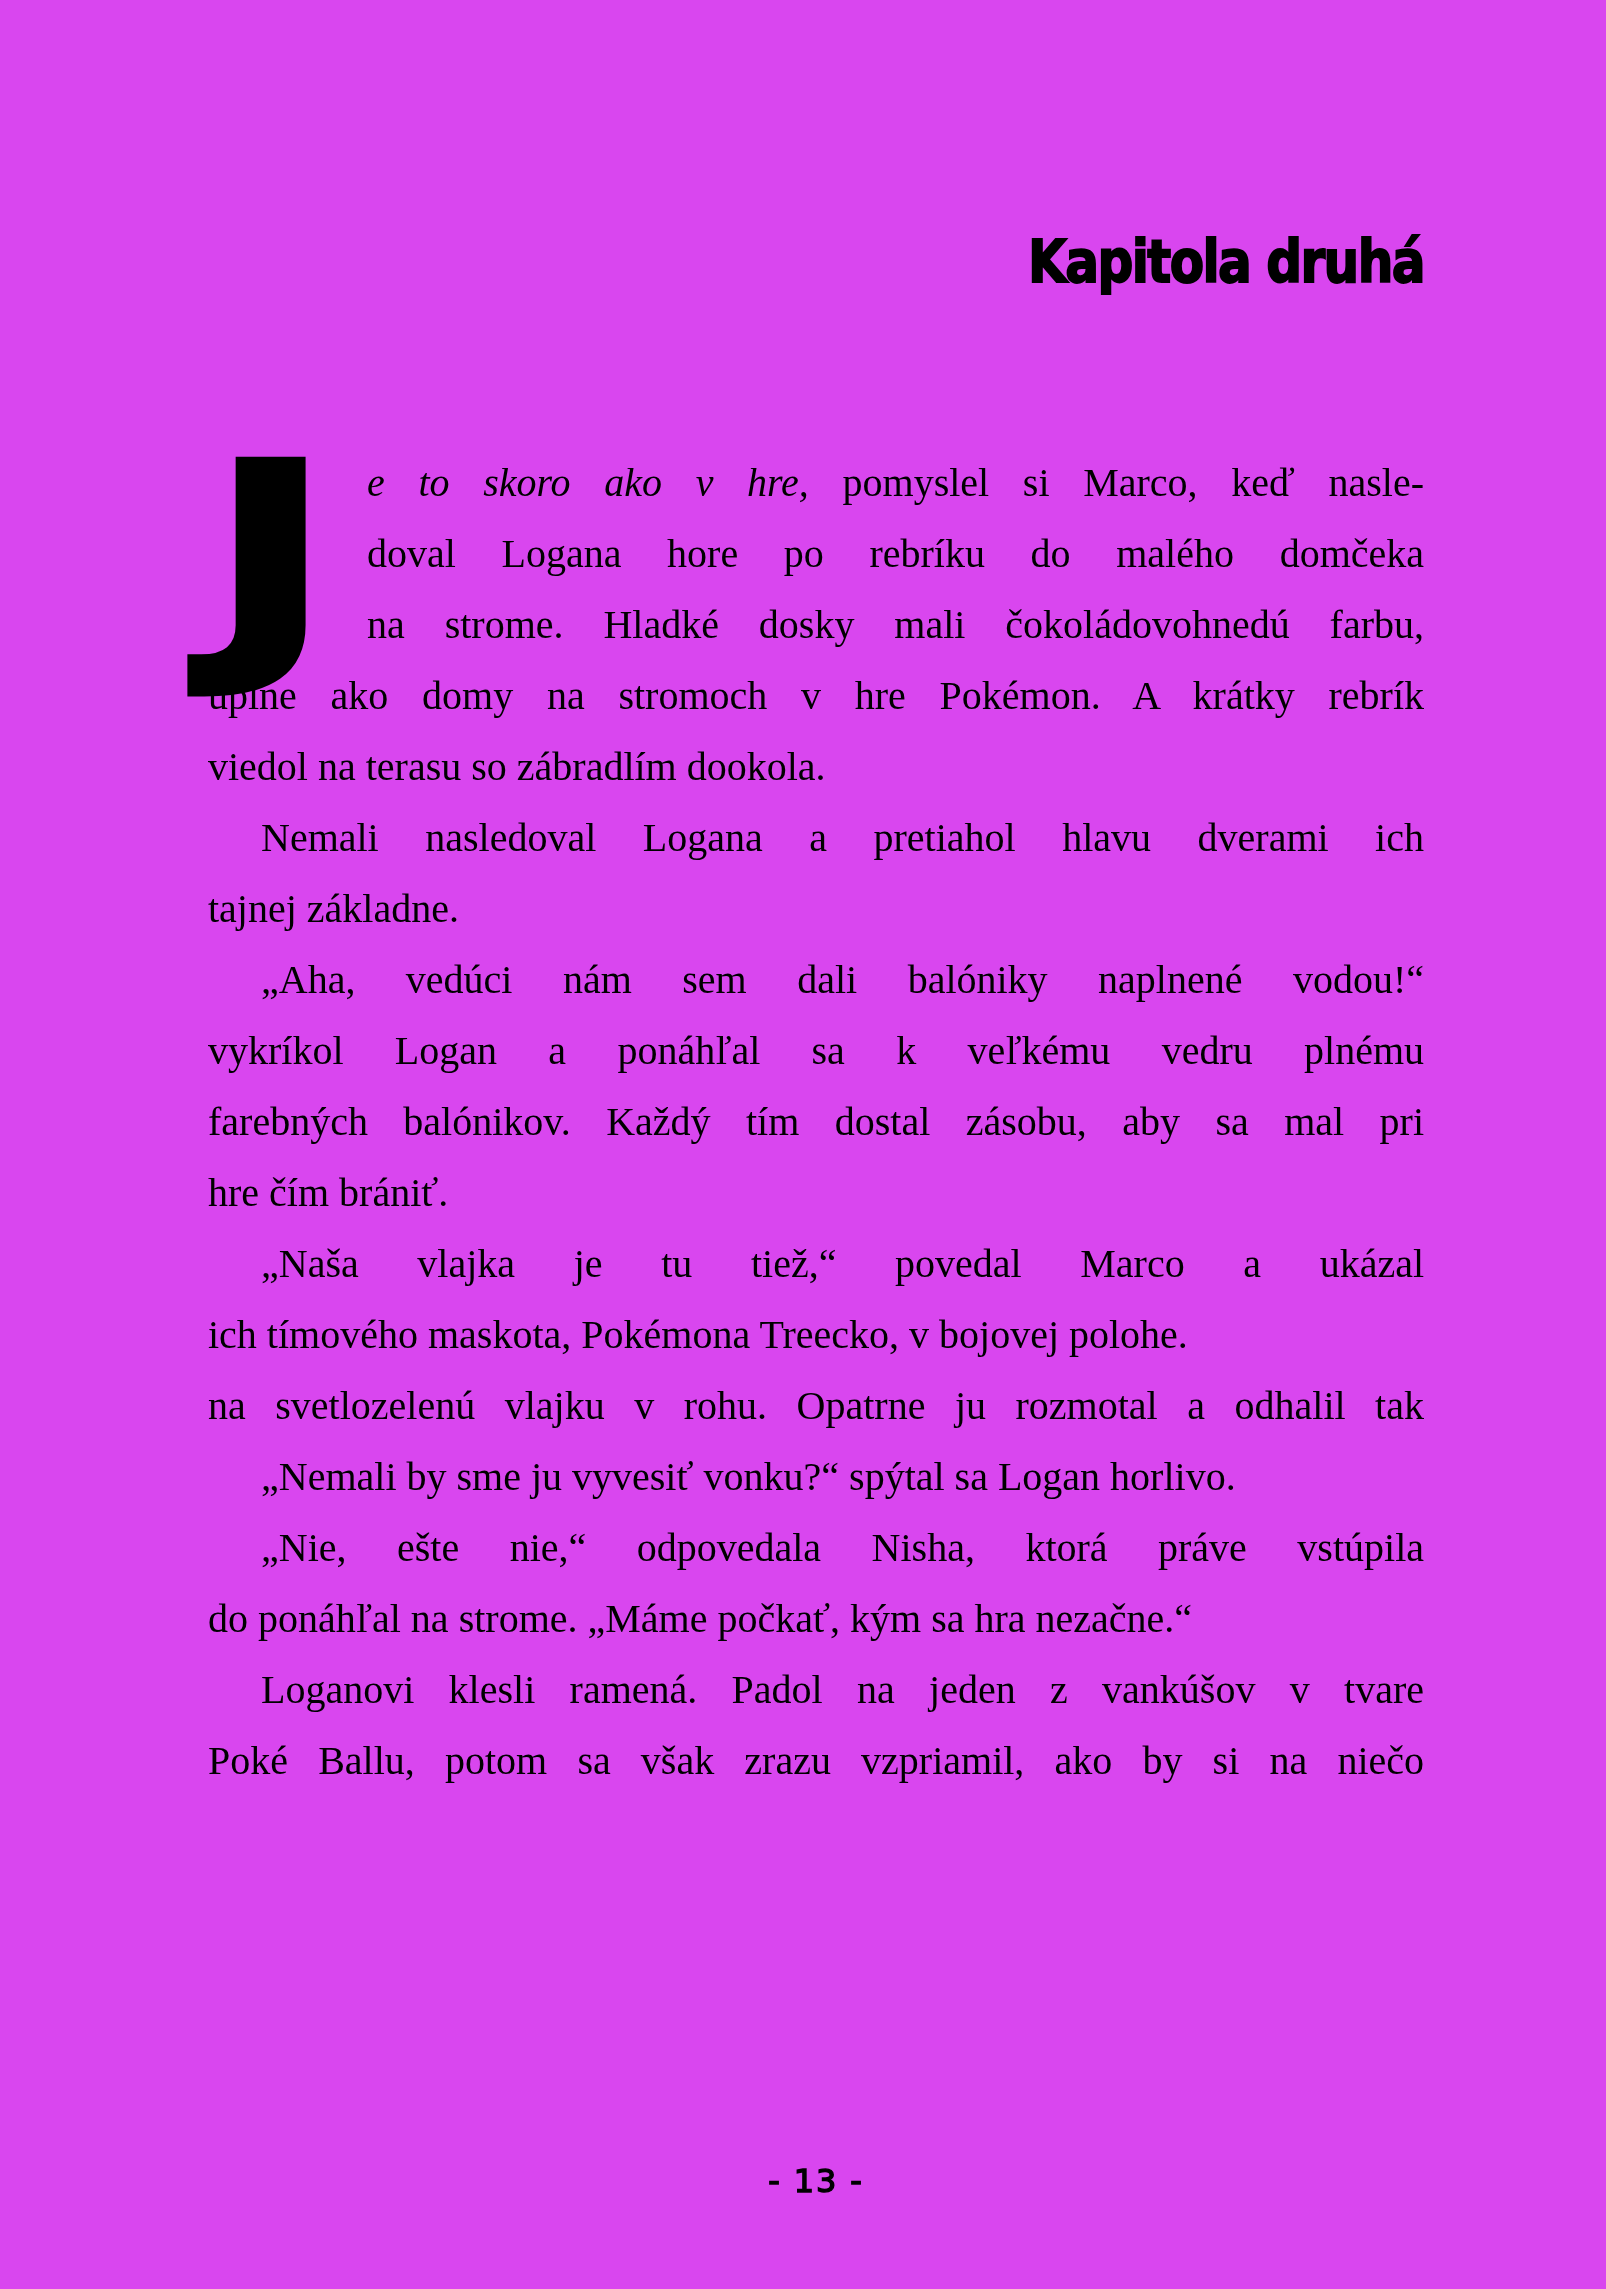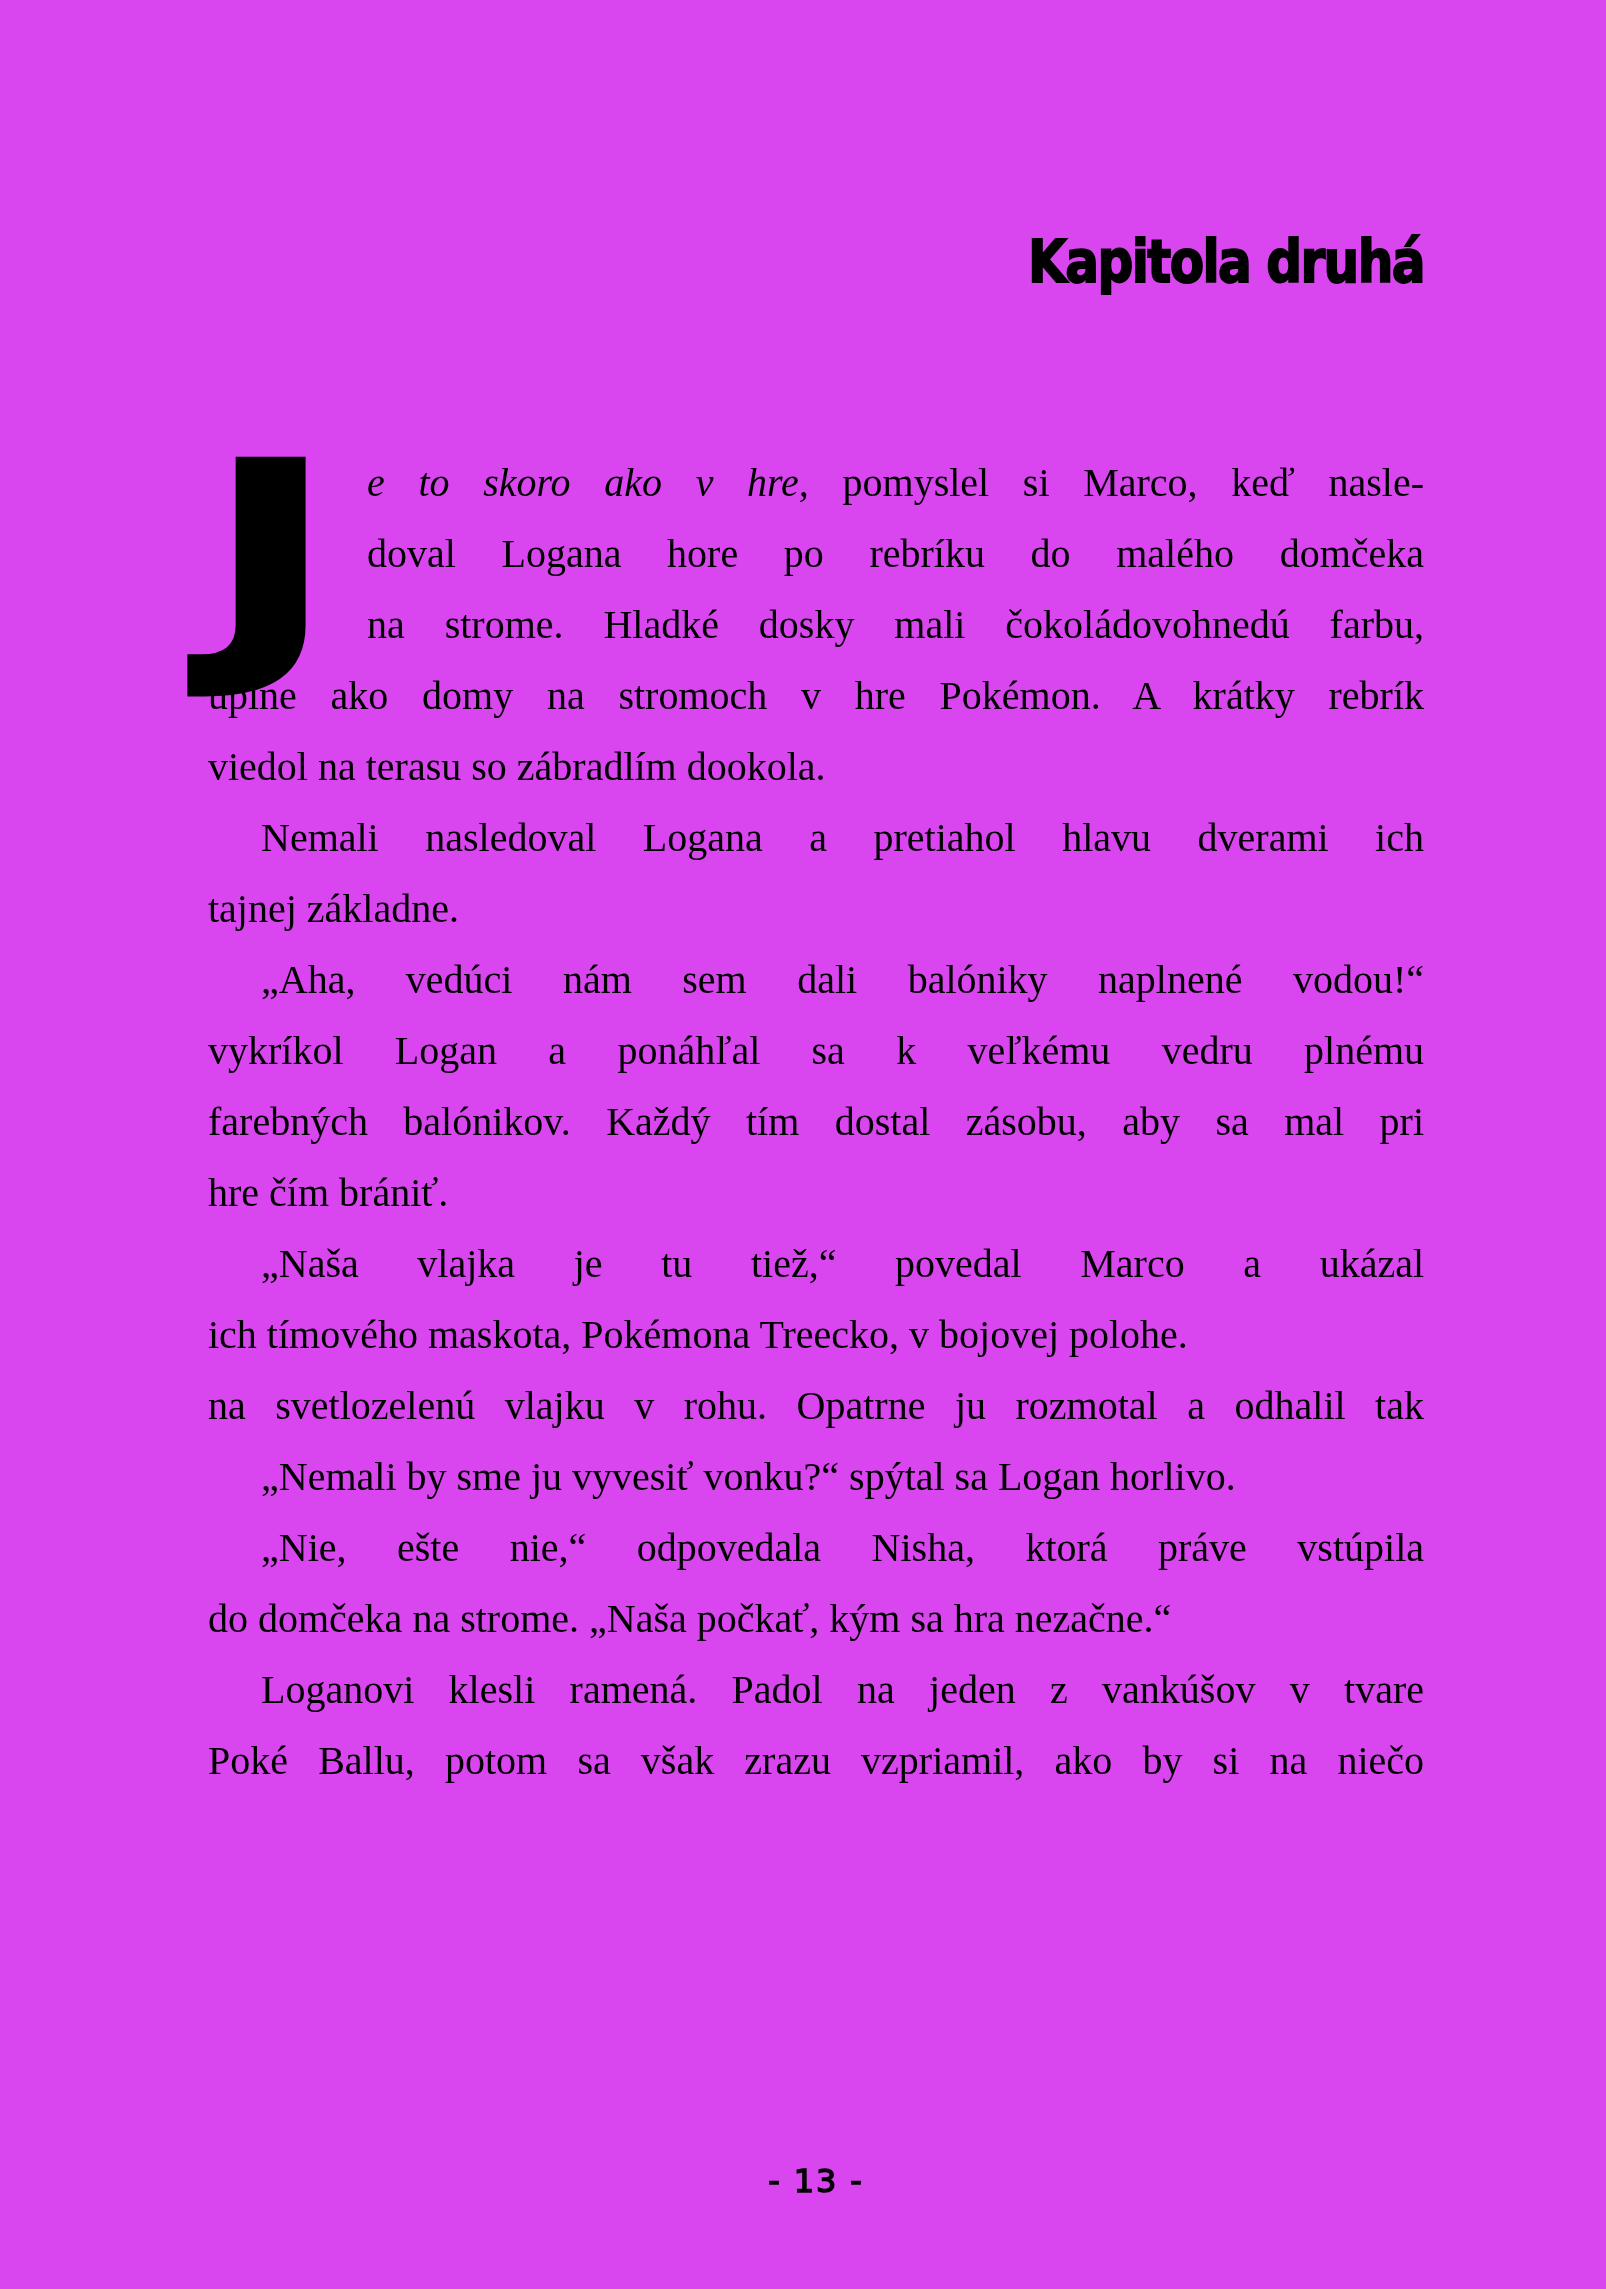--- a/index.html
+++ b/index.html
@@ -88,21 +88,21 @@
     <div class="line j">farebných balónikov. Každý tím dostal zásobu, aby sa mal pri</div>
     <div class="line">hre čím brániť.</div>
 
     <div class="line ind j">„Naša vlajka je tu tiež,“ povedal Marco a ukázal</div>
     <div class="line">ich tímového maskota, Pokémona Treecko, v bojovej polohe.</div>
     <div class="line j">na svetlozelenú vlajku v rohu. Opatrne ju rozmotal a odhalil tak</div>
 
     <div class="line ind">„Nemali by sme ju vyvesiť vonku?“ spýtal sa Logan horlivo.</div>
 
     <div class="line ind j">„Nie, ešte nie,“ odpovedala Nisha, ktorá práve vstúpila</div>
-    <div class="line">do domčeka na strome. „Naša počkať, kým sa hra nezačne.“</div>
+    <div class="line">do ponáhľal na strome. „Máme počkať, kým sa hra nezačne.“</div>
 
     <div class="line ind j">Loganovi klesli ramená. Padol na jeden z vankúšov v tvare</div>
     <div class="line j">Poké Ballu, potom sa však zrazu vzpriamil, ako by si na niečo</div>
   </div>
 
   <div class="page-number">- 13 -</div>
 
 </div>
 
 

